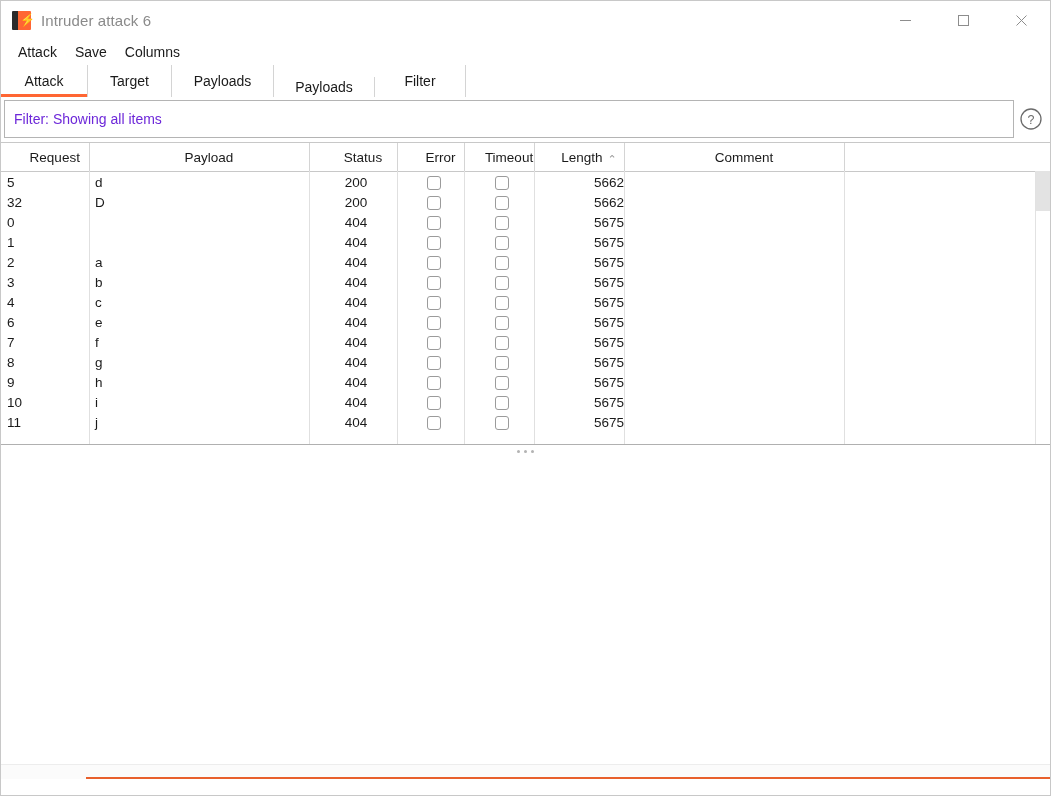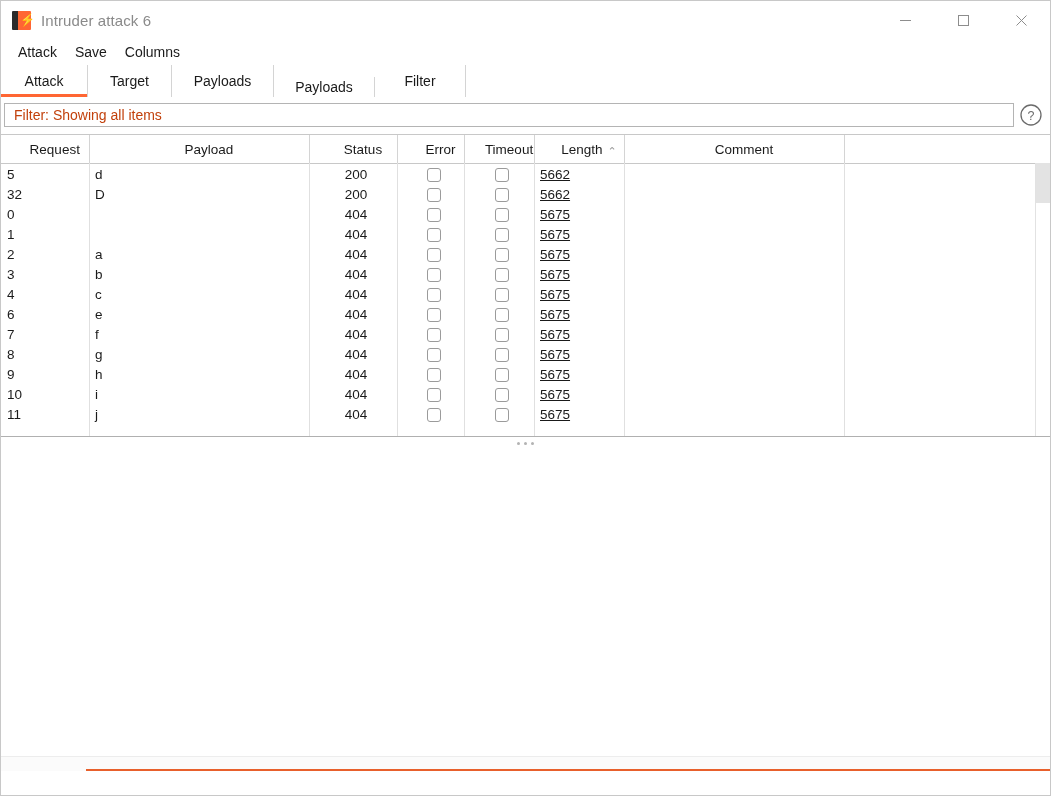--- a/index.html
+++ b/index.html
@@ -147,29 +147,29 @@
 
   
   .filterrow {
     display: flex;
     align-items: center;
     padding: 3px 0 4px 3px;
     background: #ffffff;
   }
   .filterbar {
     flex: 1;
-    height: 24px;
+    height: 38px;
     border: 1px solid #b4b4b4;
     background: #ffffff;
     display: flex;
     align-items: center;
     padding-left: 9px;
     box-sizing: border-box;
     font-size: 14px;
-    color: #c2410c;
+    color: #6d28d9;
     cursor: default;
   }
   .helpbtn {
     width: 30px;
     height: 30px;
     margin: 0 4px 0 2px;
     flex: none;
     display: flex;
     align-items: center;
     justify-content: center;
@@ -223,21 +223,21 @@
     height: 20px;
     padding: 0 0 0 6px;
     border: none;
     vertical-align: middle;
     white-space: nowrap;
     overflow: hidden;
   }
   td.c-request { text-align: left; }
   td.c-payload { text-align: left; }
   td.c-status  { text-align: center; }
-  td.c-len     { text-align: left; text-decoration: underline; }
+  td.c-len     { text-align: right; }
   td.c-check   { text-align: center; padding: 0; }
   .cbox {
     display: inline-block;
     width: 14px;
     height: 14px;
     border: 1px solid #9b9b9b;
     border-radius: 3px;
     background: #ffffff;
     box-sizing: border-box;
     vertical-align: middle;

